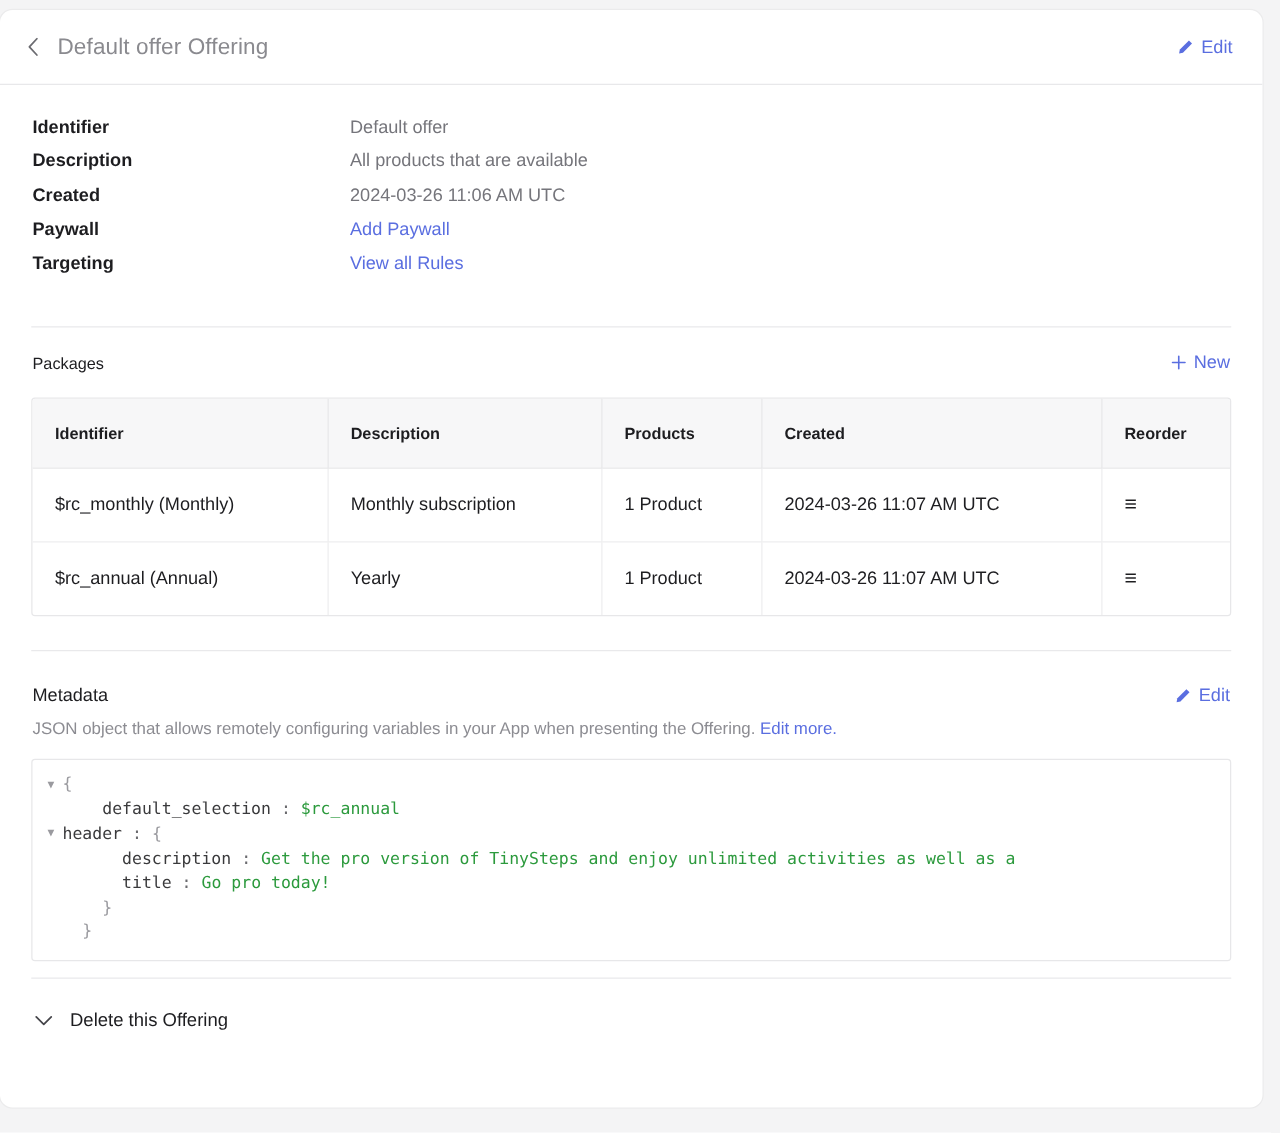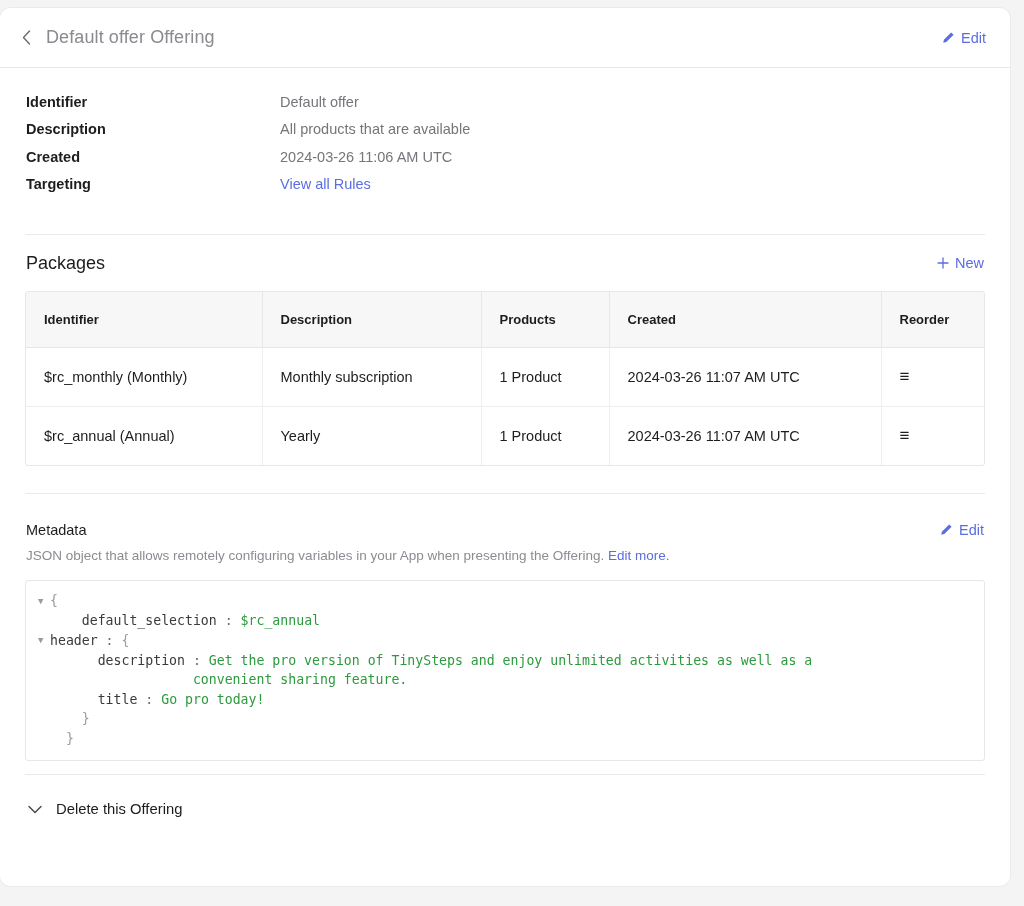--- a/index.html
+++ b/index.html
@@ -103,21 +103,21 @@
   }
 
   
   .section-head {
     display: flex;
     align-items: center;
     padding: 0 26px;
     height: 56px;
   }
   .section-title {
-    font-size: 18px;
+    font-size: 13px;
     color: #1d1d20;
   }
 
   .table-wrap {
     margin: 0 25px;
     border: 1px solid #e7e7e9;
     border-radius: 3px;
     overflow: hidden;
   }
   table.pkg {
@@ -261,20 +261,24 @@
       <span class="detail-label">Identifier</span>
       <span class="detail-value">Default offer</span>
     </div>
     <div class="detail-row">
       <span class="detail-label">Description</span>
       <span class="detail-value">All products that are available</span>
     </div>
     <div class="detail-row">
       <span class="detail-label">Created</span>
       <span class="detail-value">2024-03-26 11:06 AM UTC</span>
+    </div>
+    <div class="detail-row">
+      <span class="detail-label">Paywall</span>
+      <span class="detail-value link">Add Paywall</span>
     </div>
     <div class="detail-row">
       <span class="detail-label">Targeting</span>
       <span class="detail-value link">View all Rules</span>
     </div>
   </div>
 
   <div style="height:31px"></div>
   <div class="divider"></div>
 
@@ -348,21 +352,20 @@
 
   <div class="json-box">
     <div class="json-line"><span class="tri">▼</span><span class="brace">{</span></div>
 
     <div class="json-line"><span class="tri blank"></span>    <span class="jkey">default_selection</span> <span class="jcolon">:</span> <span class="jval">$rc_annual</span></div>
 
     <div class="json-line"><span class="tri">▼</span><span class="jkey">header</span> <span class="jcolon">:</span> <span class="brace">{</span></div>
 
     <div class="json-line"><span class="tri blank"></span>      <span class="jkey">description</span> <span class="jcolon">:</span> <span class="jval">Get the pro version of TinySteps and enjoy unlimited activities as well as a</span></div>
 
-    <div class="json-line"><span class="tri blank"></span>                  <span class="jval">convenient sharing feature.</span></div>
 
     <div class="json-line"><span class="tri blank"></span>      <span class="jkey">title</span> <span class="jcolon">:</span> <span class="jval">Go pro today!</span></div>
 
     <div class="json-line"><span class="tri blank"></span>    <span class="brace">}</span></div>
 
     <div class="json-line"><span class="tri blank"></span>  <span class="brace">}</span></div>
   </div>
 
   <div style="height:13px"></div>
   <div class="divider"></div>

